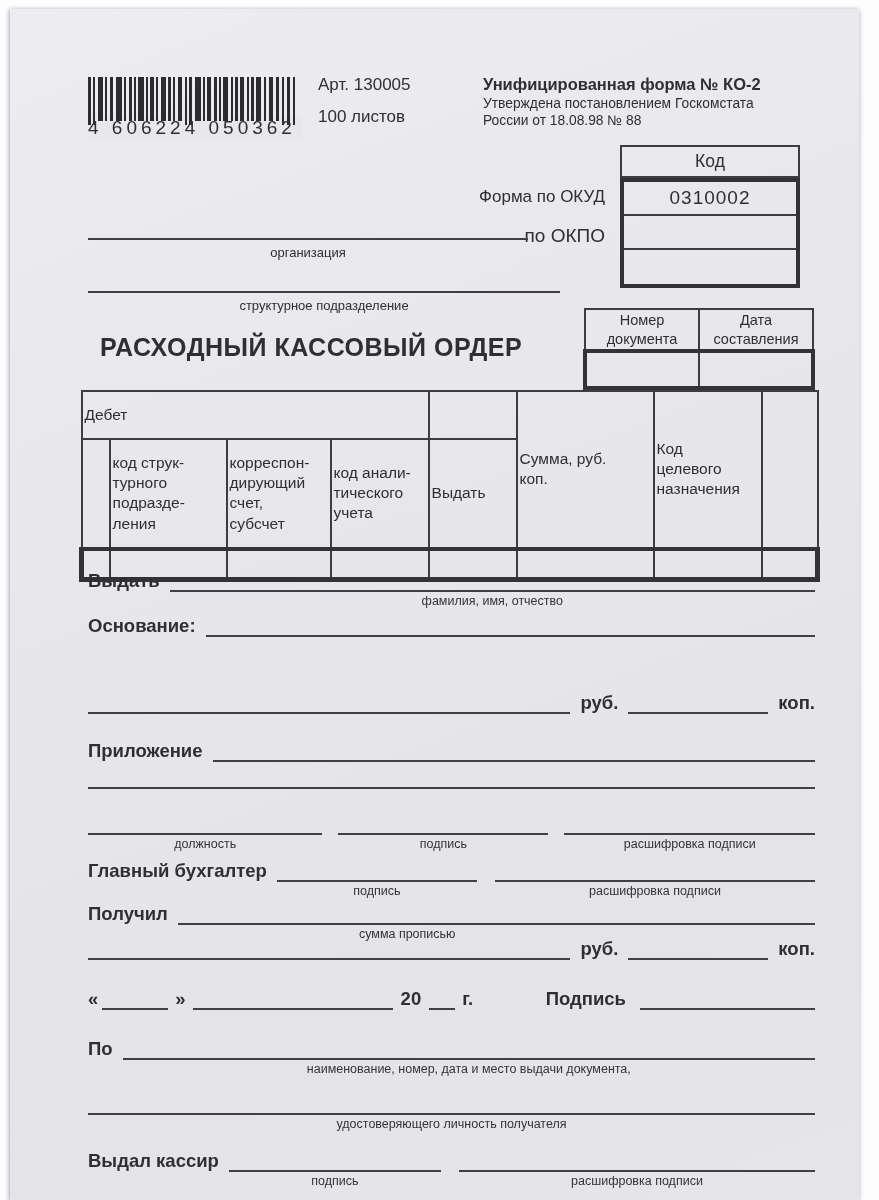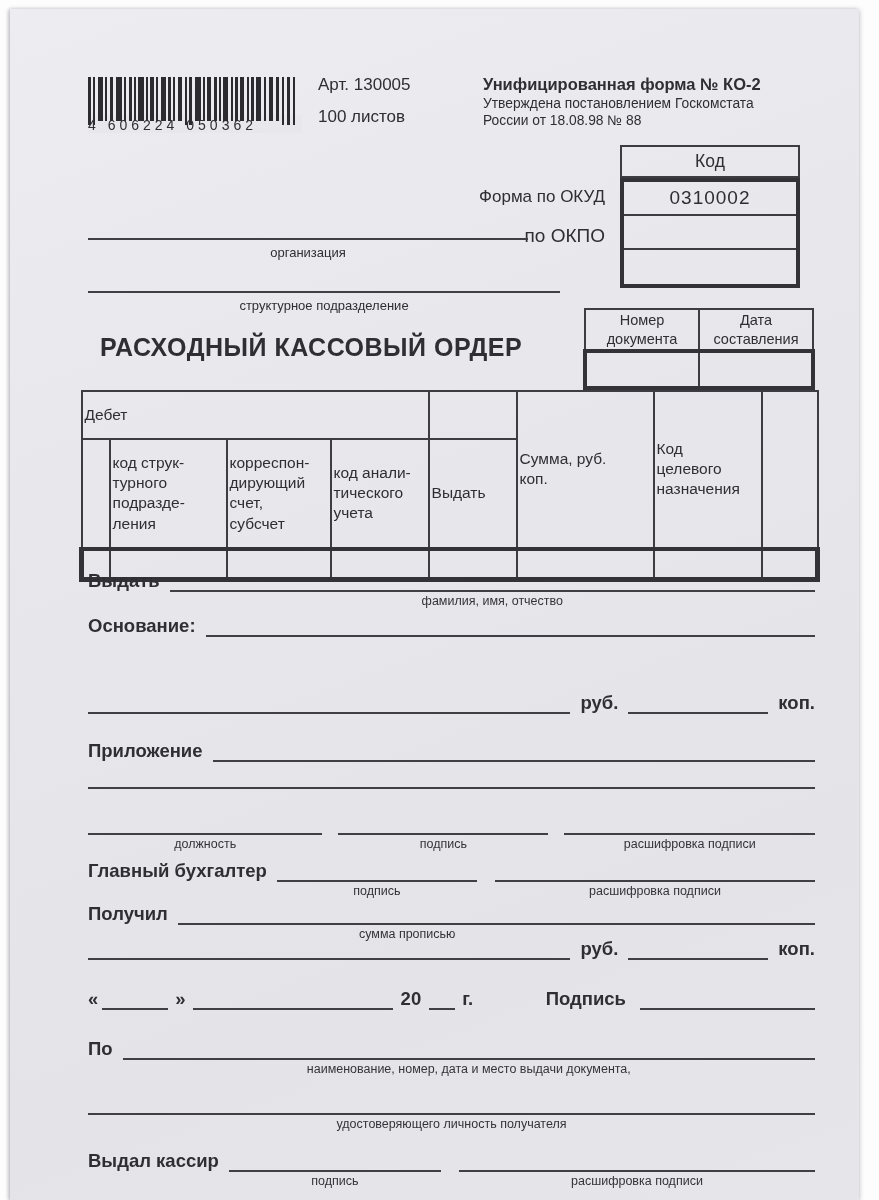--- a/index.html
+++ b/index.html
@@ -9,21 +9,21 @@
     background: linear-gradient(160deg,#edecf0 0%, #e8e7eb 35%, #e4e3e8 75%, #e6e5ea 100%);
     box-shadow: 0 1px 5px rgba(40,40,60,.35), -2px 0 3px rgba(40,40,60,.12);
     font-family:"Liberation Sans", sans-serif; color:#2e2e33;
   }
   .content { position:absolute; left:78px; top:66px; width:727px; height:1122px; }
 
   
   .hdr { position:absolute; left:0; top:0; width:727px; height:315px; }
   .barcode { position:absolute; left:0; top:2px; width:214px; }
   .barcode svg { display:block; }
-  .barcode-digits { margin-top:-10px; background:#e8e7eb; font-size:14px; letter-spacing:4px; white-space:nowrap; padding-top:2px; }
+  .barcode-digits { margin-top:-10px; background:#e8e7eb; font-size:19px; letter-spacing:4px; white-space:nowrap; padding-top:2px; }
   .art { position:absolute; left:230px; top:0; font-size:17px; }
   .art .l2 { margin-top:12px; }
   .forminfo { position:absolute; left:395px; top:0; width:332px; }
   .forminfo .f1 { font-weight:bold; font-size:16.5px; }
   .forminfo .f2 { font-size:13.8px; margin-top:2px; }
 
   .codebox { position:absolute; left:532px; top:70px; width:180px; }
   .code-head { border:2px solid #3c3c41; height:33px; display:flex; align-items:center; justify-content:center; font-size:17.5px; }
   .code-body { border:4px solid #323237; margin-top:0px; }
   .code-row { height:34px; border-bottom:2px solid #3c3c41; display:flex; align-items:center; justify-content:center; font-size:19px; letter-spacing:1px; }

